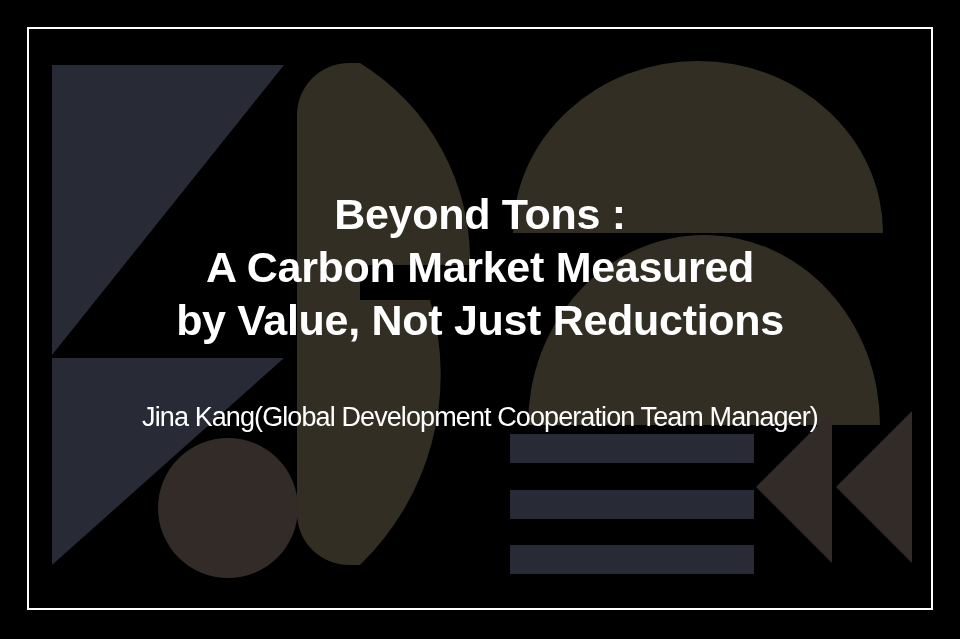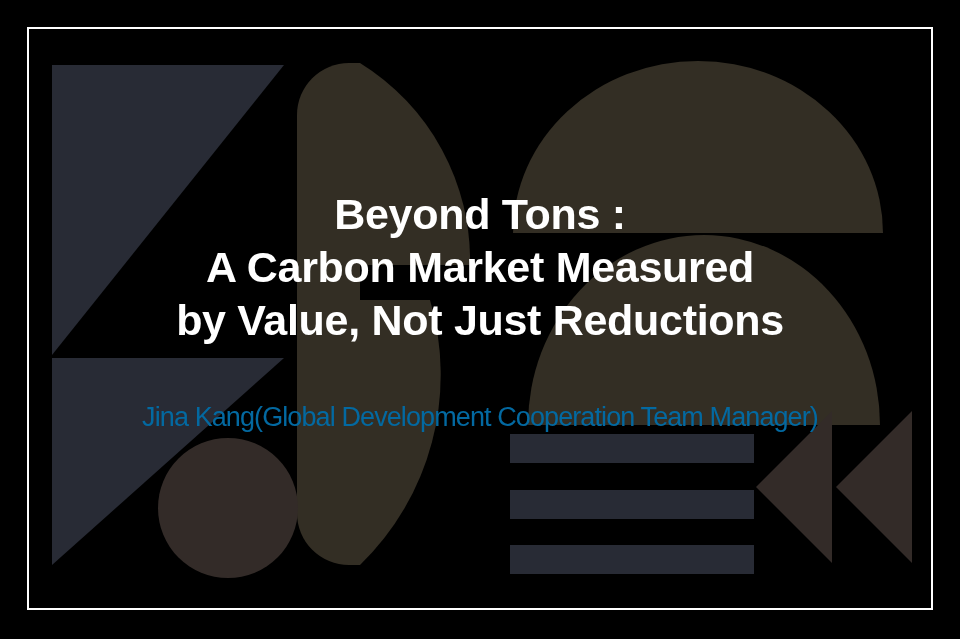--- a/index.html
+++ b/index.html
@@ -68,21 +68,21 @@
     line-height: 53px;
     letter-spacing: -0.3px;
     white-space: pre-line;
   }
   #presenter {
     position: absolute;
     left: 0;
     top: 400px;
     width: 960px;
     text-align: center;
-    color: #0369a1;
+    color: #ffffff;
     font-family: "Liberation Sans", sans-serif;
     font-weight: normal;
     font-size: 27px;
     line-height: 34px;
     letter-spacing: -0.9px;
   }
 </style>
 </head>
 <body>
 

